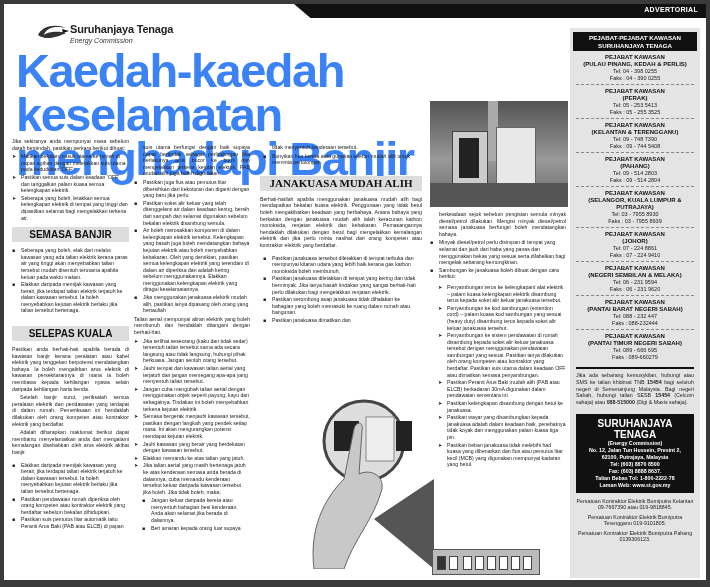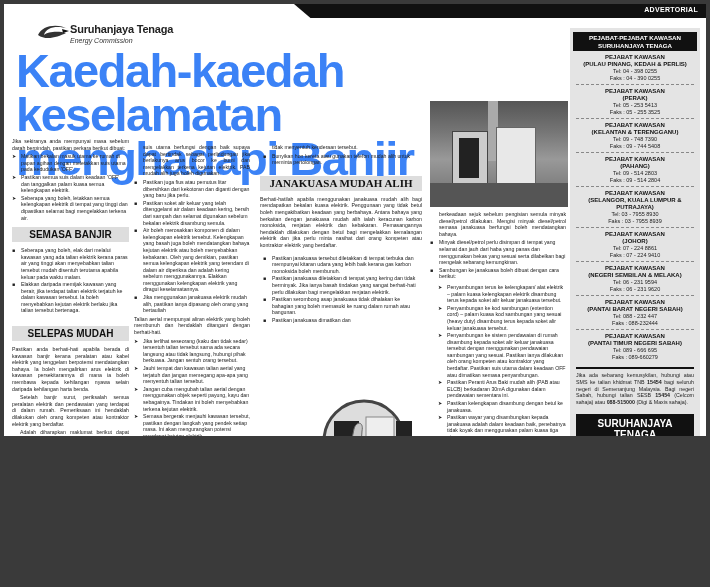--- a/index.html
+++ b/index.html
@@ -1,18 +1,18 @@
 <!DOCTYPE html>
 <html><head>
 <meta charset="utf-8">
 <style>
   * { box-sizing: border-box; margin: 0; padding: 0; }
   body { width: 710px; height: 587px; background: #3a3a3a; font-family: "Liberation Sans", sans-serif; overflow: hidden; position: relative; }
   .page { position: absolute; left: 0; top: 0; width: 710px; height: 587px; background: #3a3a3a; }
-  .paper { position: absolute; left: 4px; top: 4px; width: 702px; height: 432px; background: #fff; overflow: hidden; }
+  .paper { position: absolute; left: 4px; top: 4px; width: 702px; height: 576px; background: #fff; overflow: hidden; }
   .topbar { position: absolute; left: 0; top: 0; width: 702px; height: 14px; background: #fff; }
   .topbar-black { position: absolute; left: 290px; top: 0; width: 412px; height: 14px; background: #111; clip-path: polygon(0 0, 100% 0, 100% 100%, 4% 100%); }
   .advertorial { position: absolute; right: 8px; top: 2px; color: #fff; font-size: 7px; font-weight: bold; letter-spacing: 0.3px; }
   .logo { position: absolute; left: 32px; top: 17px; width: 160px; height: 28px; }
   .logo svg { position: absolute; left: 0; top: 0; }
   .logo-name { position: absolute; left: 34px; top: 2px; font-size: 11px; font-weight: bold; color: #222; letter-spacing: -0.2px; }
   .logo-sub { position: absolute; left: 34px; top: 16px; font-size: 7px; font-style: italic; color: #333; }
   .headline { position: absolute; left: 12px; top: 45px; width: 560px; font-size: 47px; font-weight: bold; line-height: 44px; color: #3b82f6; letter-spacing: -1.5px; }
   .col { position: absolute; font-size: 5.2px; line-height: 6.6px; color: #222; }
   .sec-h { background: #ddd; text-align: center; font-weight: bold; font-size: 10px; line-height: 15px; color: #111; margin: 6px 0 5px; }
@@ -76,21 +76,21 @@
       <ul class="b ar">
         <li>Matikan bekalan masuk utama ke rumah di papan agihan dengan meletakkan suis utama pada kedudukan 'OFF'.</li>
         <li>Pastikan semua suis dalam keadaan 'OFF' dan tanggalkan palam kuasa semua kelengkapan elektrik.</li>
         <li>Seberapa yang boleh, letakkan semua kelengkapan elektrik di tempat yang tinggi dan dipastikan selamat bagi mengelakkan terkena air.</li>
       </ul>
       <div class="sec-h" style="">SEMASA BANJIR</div>
       <ul class="b sq">
         <li>Seberapa yang boleh, elak dari melalui kawasan yang ada talian elektrik kerana paras air yang tinggi akan menyebabkan talian tersebut mudah disentuh terutama apabila keluar pada waktu malam.</li>
         <li>Elakkan daripada memijak kawasan yang berair, jika terdapat talian elektrik terjatuh ke dalam kawasan tersebut. Ia boleh menyebabkan kejutan elektrik berlaku jika talian tersebut bertenaga.</li>
       </ul>
-      <div class="sec-h" style="margin-top:12px;">SELEPAS MUDAH</div>
+      <div class="sec-h" style="margin-top:12px;">SELEPAS KUALA</div>
       <p class="t">Pastikan anda berhati-hati apabila berada di kawasan banjir kerana peralatan atau kabel elektrik yang tenggelam berpotensi mendatangkan bahaya. Ia boleh mengalirkan arus elektrik di kawasan persekitarannya di mana ia boleh membawa kepada kehilangan nyawa selain daripada kehilangan harta benda.</p>
       <p class="t" style="text-indent:8px;">Setelah banjir surut, periksalah semua peralatan elektrik dan pendawaian yang terdapat di dalam rumah. Pemeriksaan ini hendaklah dilakukan oleh orang kompeten atau kontraktor elektrik yang berdaftar.</p>
       <p class="t" style="text-indent:8px; margin-bottom:6px;">Adalah diharapkan maklumat berikut dapat membantu menyelamatkan anda dari mengalami kemalangan disebabkan oleh arus elektrik akibat banjir.</p>
       <ul class="b sq">
         <li>Elakkan daripada memijak kawasan yang berair, jika terdapat talian elektrik terjatuh ke dalam kawasan tersebut. Ia boleh menyebabkan kejutan elektrik berlaku jika talian tersebut bertenaga.</li>
         <li>Pastikan pendawaian rumah diperiksa oleh orang kompeten atau kontraktor elektrik yang berdaftar sebelum bekalan dihidupkan.</li>
         <li>Pastikan suis pemutus litar automatik iaitu Peranti Arus Baki (PAB atau ELCB) di papan</li>
       </ul>
     </div>
 

